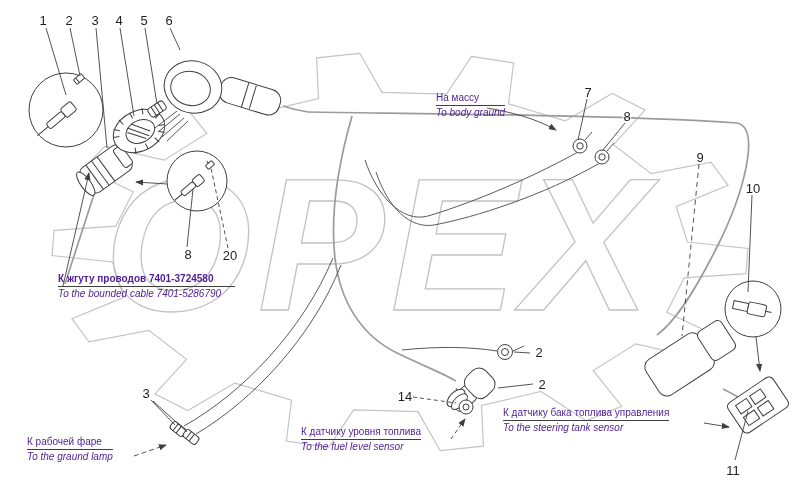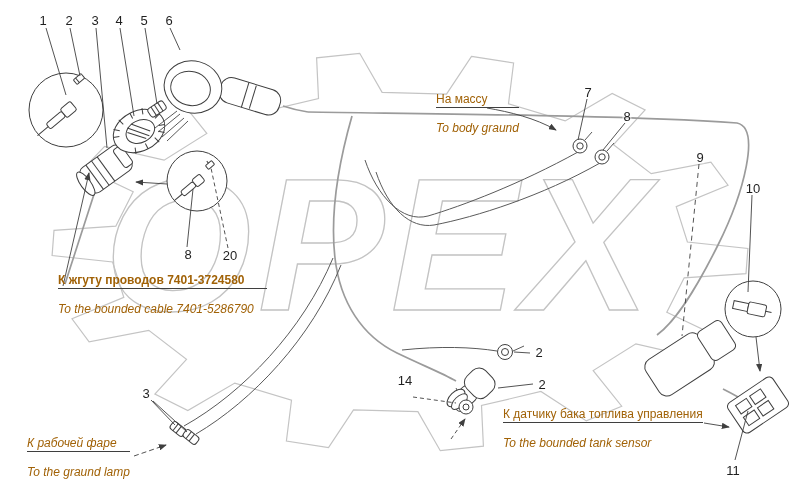--- a/index.html
+++ b/index.html
@@ -6,24 +6,24 @@
   .stage{
     position:relative;width:792px;height:490px;background:#ffffff;
     font-family:"Liberation Sans",sans-serif;overflow:hidden;
   }
   svg{position:absolute;left:0;top:0;}
   .co{
     position:absolute;transform:translate(-50%,-50%);
     font-size:13px;color:#1f1f1f;white-space:nowrap;
     background:rgba(255,255,255,.55);padding:0 1px;line-height:1;
   }
-  .lbl{position:absolute;font-size:12px;color:#a16207;line-height:1.2;white-space:nowrap;}
+  .lbl{position:absolute;font-size:10px;color:#4c1d95;line-height:1.2;white-space:nowrap;}
   .lbl .ru{border-bottom:1px solid #3f3f3f;padding-bottom:1px;}
-  .lbl .en{font-style:italic;padding-top:1px;margin-top:12px;}
-  .lbl .ru.it{font-style:italic;}
+  .lbl .en{font-style:italic;padding-top:1px;}
+  .lbl .ru.it{}
   .lbl .ext{padding-right:22px;font-weight:bold;}
 </style>
 </head>
 <body>
 
 <div class="stage">
 
 <svg width="792" height="490" viewBox="0 0 792 490">
   <defs>
     <marker id="arr" markerWidth="9" markerHeight="7" refX="8" refY="3.5" orient="auto">
@@ -242,39 +242,43 @@
   <div class="co" style="left:119px;top:20px">4</div>
   <div class="co" style="left:144px;top:20px">5</div>
   <div class="co" style="left:169px;top:20px">6</div>
   <div class="co" style="left:588px;top:92px">7</div>
   <div class="co" style="left:627px;top:116px">8</div>
   <div class="co" style="left:700px;top:157px">9</div>
   <div class="co" style="left:753px;top:188px">10</div>
   <div class="co" style="left:733px;top:470px">11</div>
   <div class="co" style="left:542px;top:384px">2</div>
   <div class="co" style="left:539px;top:352px">2</div>
-  <div class="co" style="left:405px;top:380px">14</div>
+  <div class="co" style="left:405px;top:396px">14</div>
   <div class="co" style="left:146px;top:393px">3</div>
   <div class="co" style="left:188px;top:254px">8</div>
   <div class="co" style="left:230px;top:255px">20</div>
 
   <div class="lbl" style="left:436px;top:92px">
     <div class="ru">На массу</div>
     <div class="en">To body graund</div>
   </div>
 
   <div class="lbl" style="left:58px;top:273px">
     <div class="ru ext">К жгуту проводов 7401-3724580</div>
     <div class="en">To the bounded cable 7401-5286790</div>
   </div>
 
   <div class="lbl" style="left:27px;top:436px">
     <div class="ru it">К рабочей фаре</div>
     <div class="en">To the graund lamp</div>
   </div>
 
+  <div class="lbl" style="left:301px;top:426px">
+    <div class="ru">К датчику уровня топлива</div>
+    <div class="en">To the fuel level sensor</div>
+  </div>
 
   <div class="lbl" style="left:503px;top:407px">
     <div class="ru">К датчику бака топлива управления</div>
-    <div class="en">To the bounded tank sensor</div>
+    <div class="en">To the steering tank sensor</div>
   </div>
 
 </div>
 
 </body></html>

